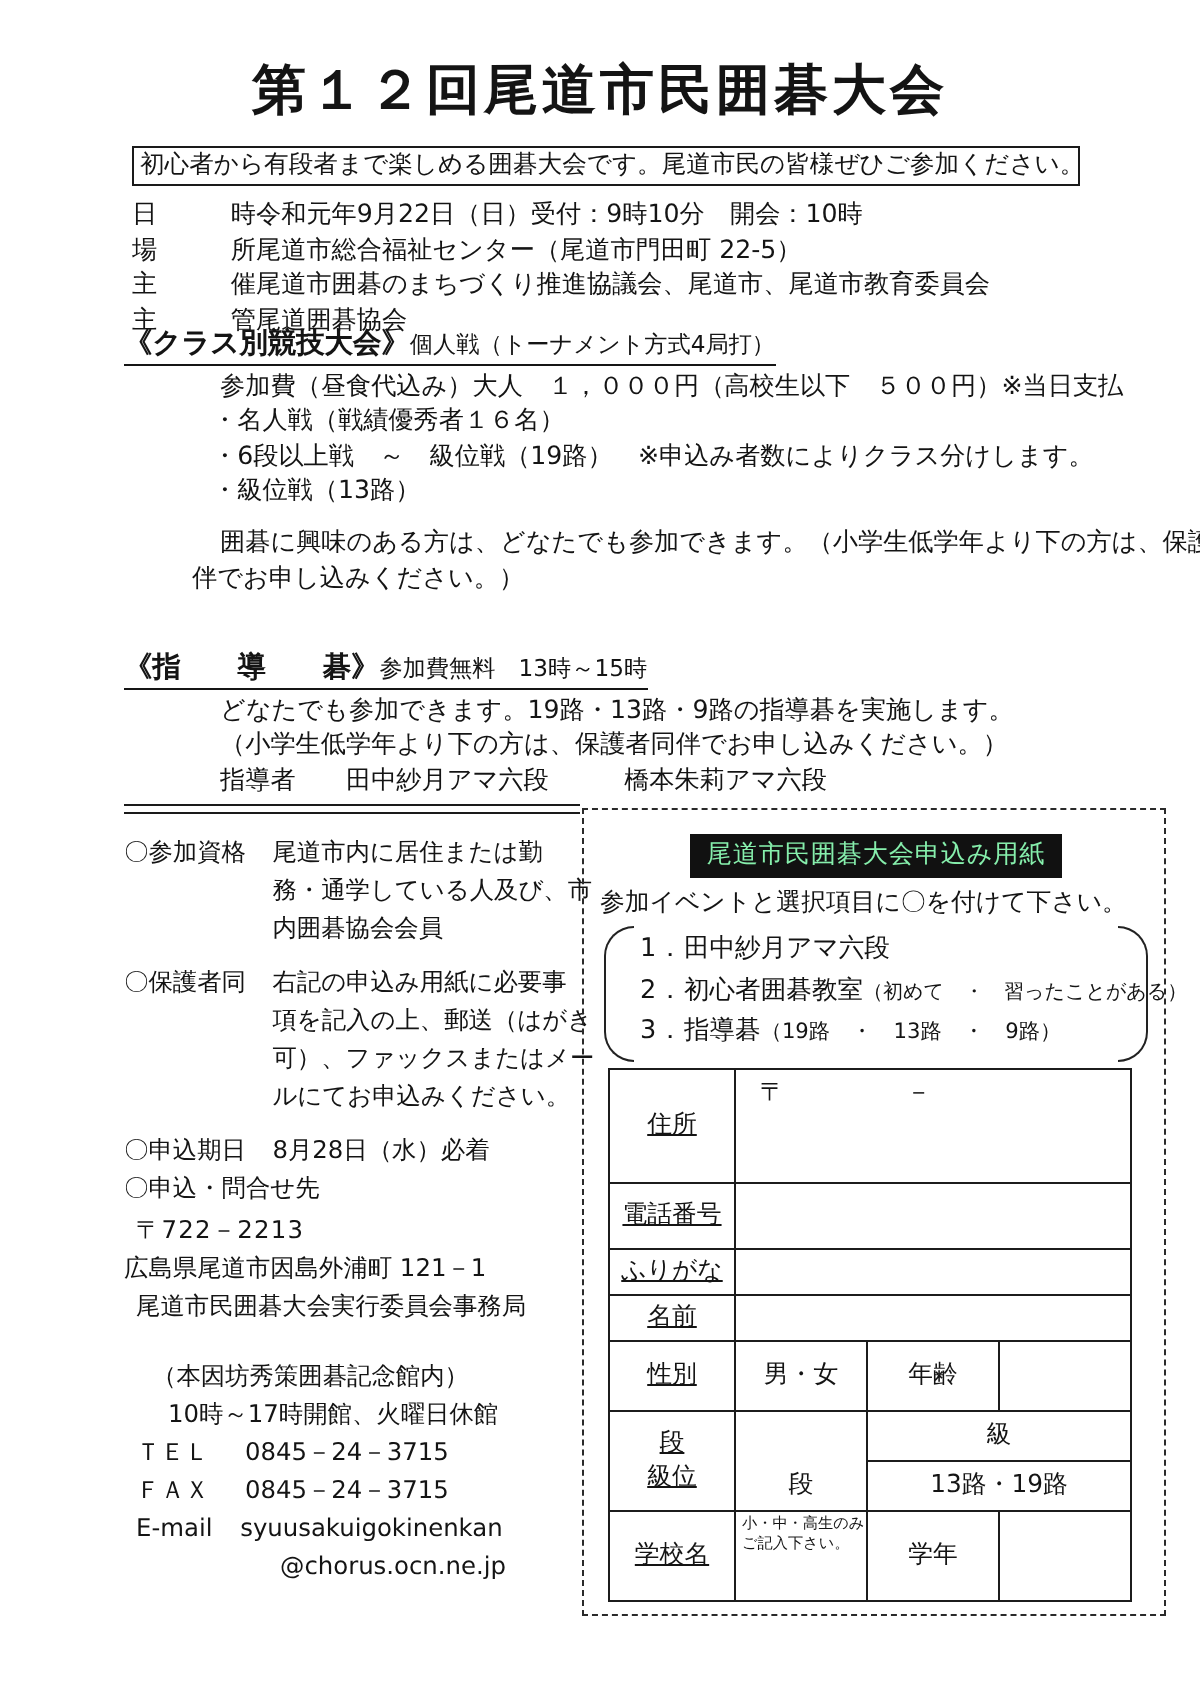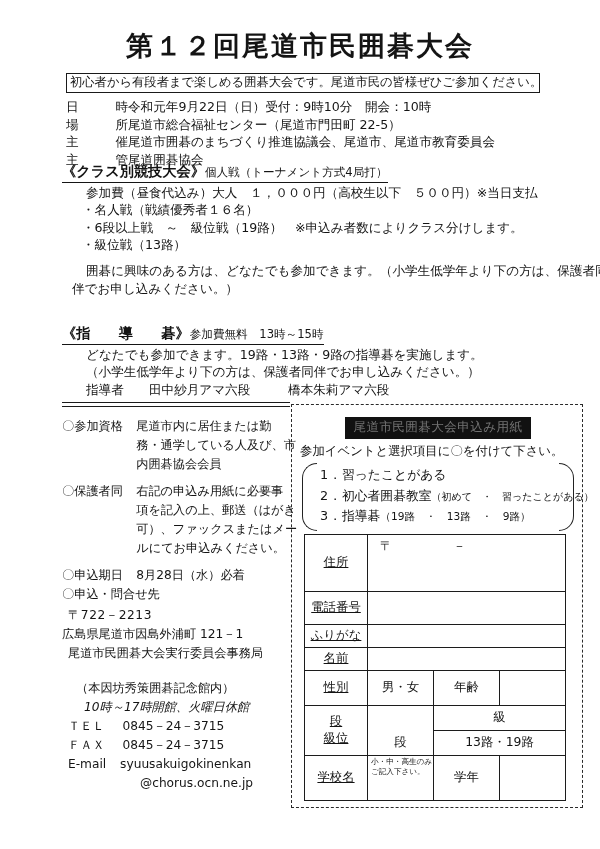--- a/index.html
+++ b/index.html
@@ -89,21 +89,21 @@
   }
   .sec-head .big {
     font-size: 14.2px;
     font-weight: bold;
     letter-spacing: 0px;
   }
   .sec-head .sm {
     font-size: 11.6px;
   }
   .sec-body { padding-left: 10px; }
-  .sec-body .ln { white-space: nowrap; }
+  .sec-body .ln { white-space: nowrap; margin-left: 24px; }
   .bullet { padding-left: 10px; }
   .indent1 { padding-left: 14px; }
 
   
   .dbl-rule {
     position: absolute;
     left: 62px;
     top: 402px;
     width: 228px;
     border-top: 1.6px solid #1a1a1a;
@@ -123,21 +123,21 @@
   .ai-block { display: flex; margin-bottom: 3px; }
   .ai-mark { flex: 0 0 12px; }
   .ai-key { flex: 0 0 62px; white-space: nowrap; }
   .ai-val { flex: 1 1 auto; }
   .ai-line { white-space: nowrap; }
   .ai-simple { display: flex; white-space: nowrap; }
   .contact { margin-top: 2px; }
   .contact .c-row { white-space: nowrap; }
   .c-ind1 { padding-left: 6px; }
   .c-ind2 { padding-left: 14px; margin-top: 16px; }
-  .c-ind3 { padding-left: 22px; font-style: italic; }
+  .c-ind3 { padding-left: 22px; }
   .c-ind4 { padding-left: 78px; }
   .ltr { letter-spacing: 0.6px; }
 
   
   .form-panel {
     position: absolute;
     left: 291px;
     top: 404px;
     width: 292px;
     height: 404px;
@@ -147,21 +147,21 @@
   .form-inner {
     position: absolute;
     left: 8px; top: 6px;
     width: 276px;
   }
   .form-title {
     display: block;
     margin: 6px auto 4px auto;
     width: 186px;
     background: #111111;
-    color: #737373;
+    color: #86efac;
     font-size: 12.6px;
     text-align: center;
     padding: 2px 0 3px 0;
     letter-spacing: 0.4px;
   }
   .form-sub {
     font-size: 12.4px;
     white-space: nowrap;
     margin-bottom: 3px;
   }
@@ -364,21 +364,21 @@
     <div class="form-inner">
 
       <div class="form-title">尾道市民囲碁大会申込み用紙</div>
       <div class="form-sub">参加イベントと選択項目に〇を付けて下さい。</div>
 
       <div class="choices">
         <div class="brace left"></div>
         <div class="brace right"></div>
 
         <div class="choice">
-          <span class="num">1．</span><span>習ったことがある</span><span class="small"></span>
+          <span class="num">1．</span><span>田中紗月アマ六段</span><span class="small"></span>
         </div>
         <div class="choice">
           <span class="num">2．</span><span>初心者囲碁教室</span><span class="tiny">（初めて　・　習ったことがある）</span>
         </div>
         <div class="choice">
           <span class="num">3．</span><span>指導碁</span><span class="small">（19路　・　13路　・　9路）</span>
         </div>
       </div>
 
       <table class="form-table">

